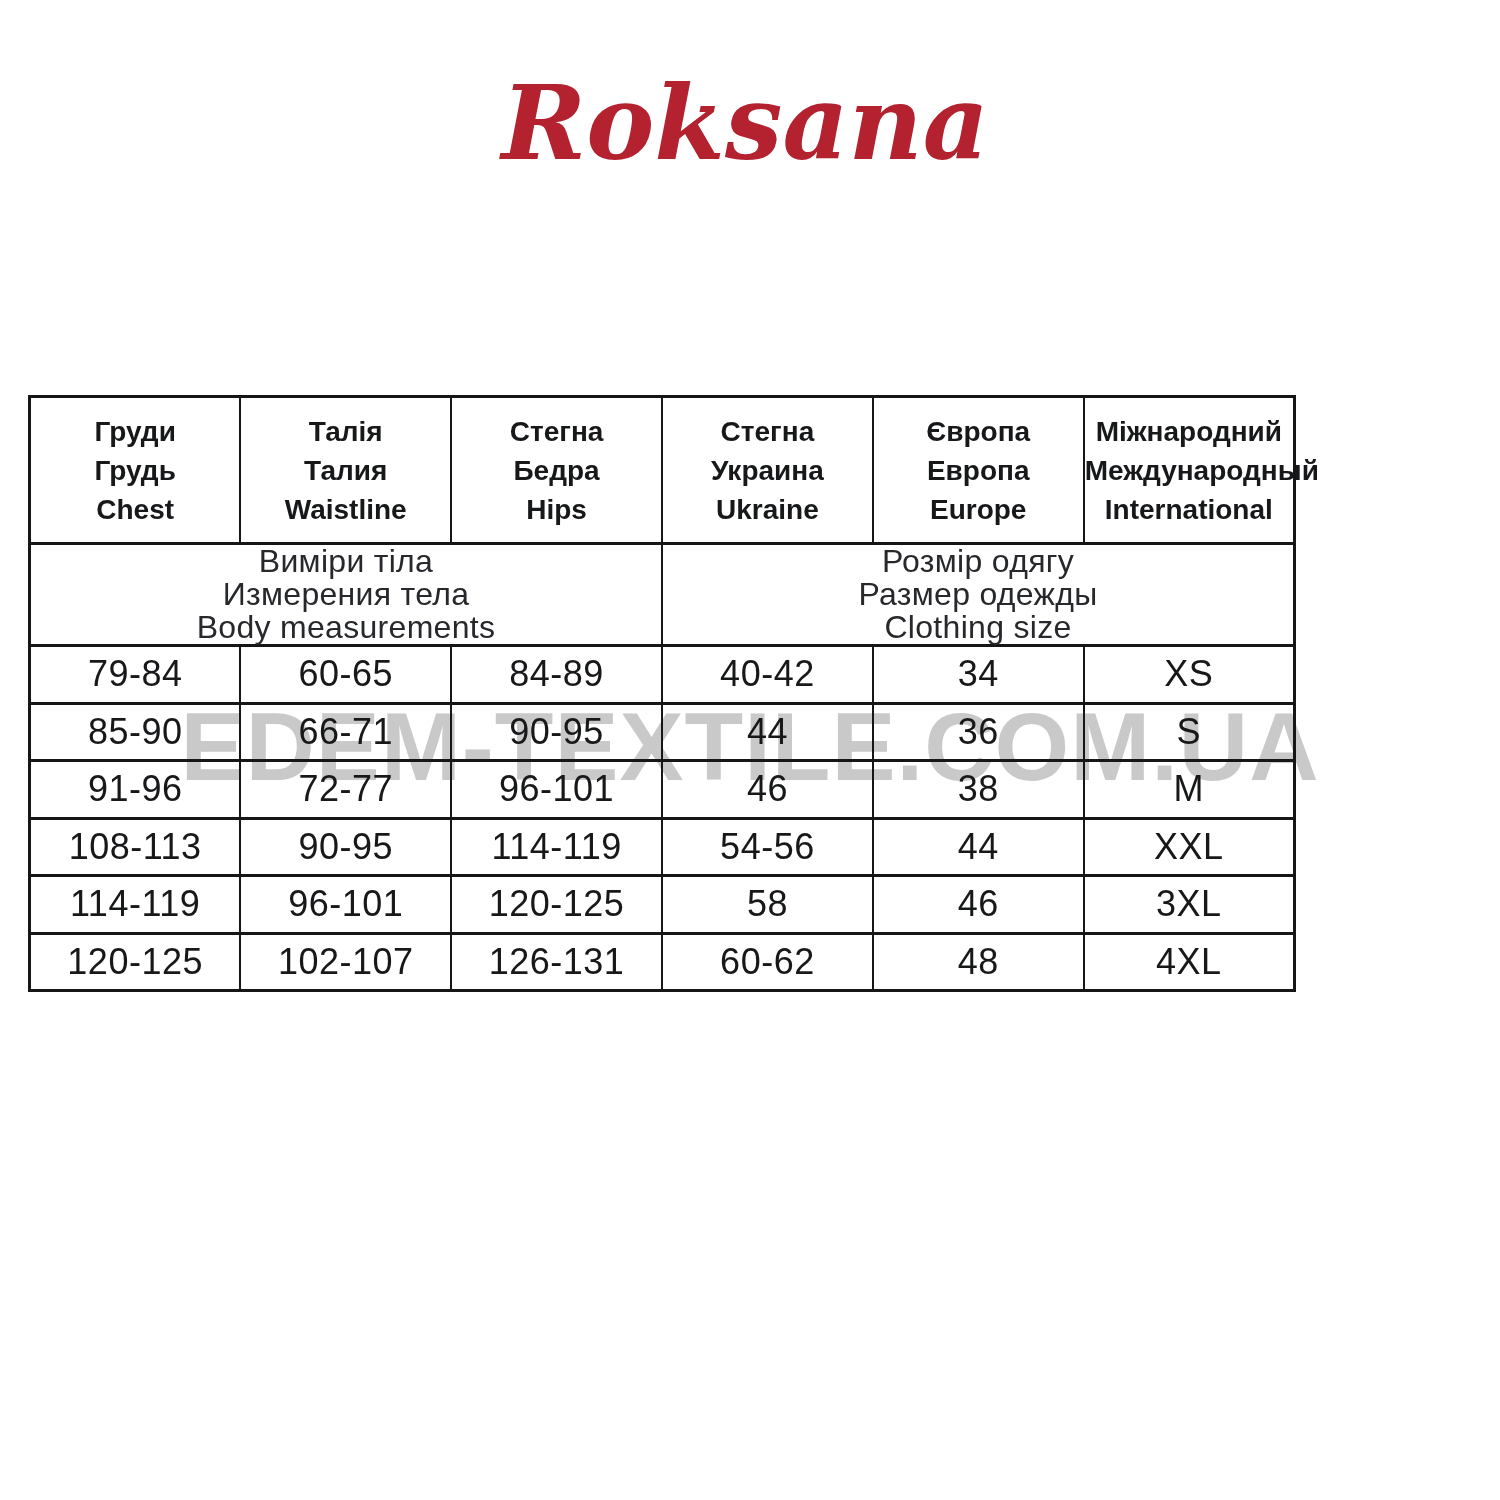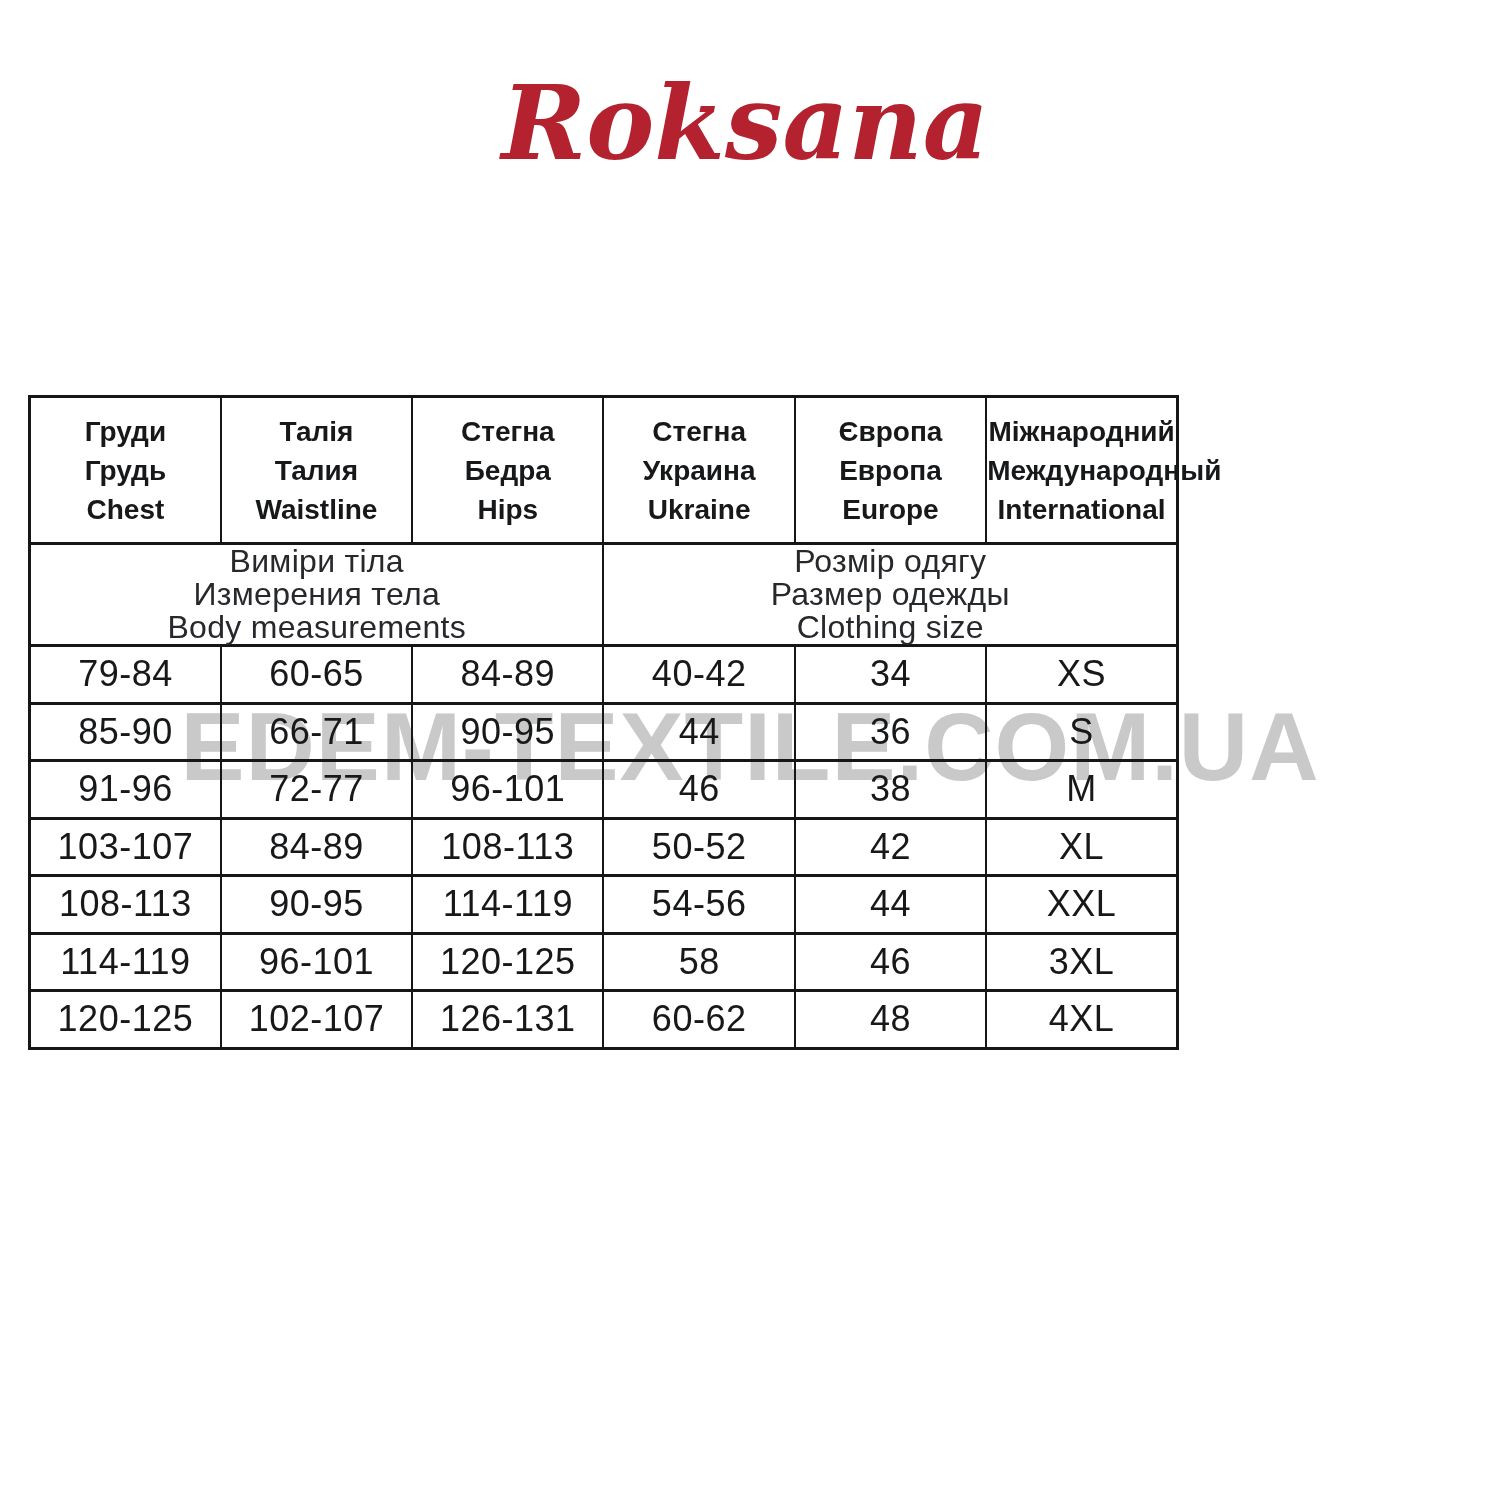--- a/index.html
+++ b/index.html
@@ -41,21 +41,21 @@
     font-weight:bold;
     letter-spacing:1px;
     white-space:nowrap;
     z-index:0;
     user-select:none;
     text-align:right;
   }
   table.size-table {
     position:absolute;
     top:395px; left:28px;
-    width:1151px;
+    width:1268px;
     border-collapse:collapse;
     table-layout:fixed;
     background:transparent;
     z-index:1;
   }
   table.size-table th, table.size-table td {
     border:2px solid #161616;
     border-top-width:3px;
     border-bottom-width:3px;
     text-align:center;
@@ -152,28 +152,20 @@
         </tr>
         <tr>
           <td class="size-cell">91-96</td>
           <td class="size-cell">72-77</td>
           <td class="size-cell">96-101</td>
           <td class="size-cell">46</td>
           <td class="size-cell">38</td>
           <td class="size-cell">M</td>
         </tr>
         <tr>
-          <td class="size-cell">103-107</td>
-          <td class="size-cell">84-89</td>
-          <td class="size-cell">108-113</td>
-          <td class="size-cell">50-52</td>
-          <td class="size-cell">42</td>
-          <td class="size-cell">XL</td>
-        </tr>
-        <tr>
           <td class="size-cell">108-113</td>
           <td class="size-cell">90-95</td>
           <td class="size-cell">114-119</td>
           <td class="size-cell">54-56</td>
           <td class="size-cell">44</td>
           <td class="size-cell">XXL</td>
         </tr>
         <tr>
           <td class="size-cell">114-119</td>
           <td class="size-cell">96-101</td>

